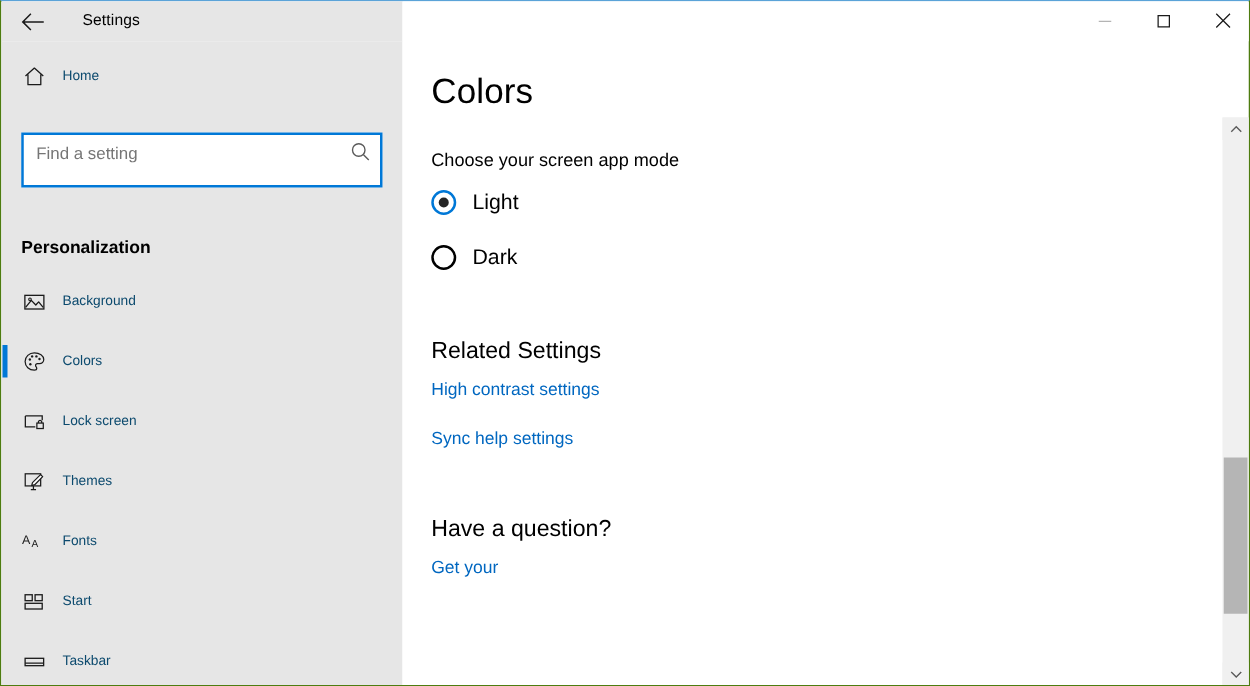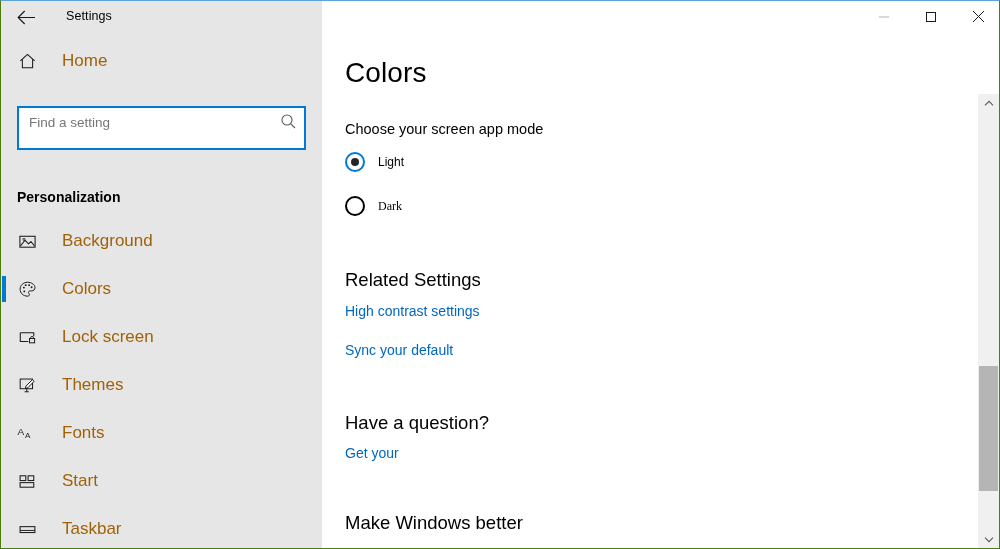--- a/index.html
+++ b/index.html
@@ -93,23 +93,23 @@
   .nav-icon {
     position: absolute;
     left: 15px;
     width: 22px; height: 22px;
     display: flex; align-items: center; justify-content: center;
     color: #000000;
   }
   .nav-icon svg { display: block; }
   .nav-label {
     position: absolute;
-    left: 61px;
-    font-size: 17px;
-    color: #a16207;
+    left: 49px;
+    font-size: 11px;
+    color: #0c4a6e;
     user-select: none;
   }
   .sel-bar {
     position: absolute;
     left: 1px;
     top: 7px;
     width: 4px;
     height: 26px;
     background: #0078d7;
   }
@@ -220,21 +220,21 @@
   .radio-ring.checked::after {
     content: "";
     position: absolute;
     left: 4px; top: 4px;
     width: 8px; height: 8px;
     border-radius: 50%;
     background: #252525;
   }
   .radio-text {
     margin-left: 13px;
-    font-size: 12px;
+    font-size: 17px;
     color: #000000;
     user-select: none;
   }
 
   
   #scrollbar {
     position: absolute;
     left: 977px; top: 93px;
     width: 21px;
     height: 454px;
@@ -416,36 +416,35 @@
 
     <div id="page-title">Colors</div>
 
     <div class="section-label" style="top:88px;">Choose your screen app mode</div>
 
     <div class="radio-row" style="top:117px;">
       <span class="radio-ring checked"></span>
       <span class="radio-text">Light</span>
     </div>
 
-    <div class="radio-row" style="top:161px;font-family:Liberation Serif, serif;">
+    <div class="radio-row" style="top:161px;">
       <span class="radio-ring"></span>
       <span class="radio-text">Dark</span>
     </div>
 
     <div class="section-head" style="top:236px;">Related Settings</div>
 
     <a class="link" style="top:270px;">High contrast settings</a>
 
-    <a class="link" style="top:309px;">Sync your default</a>
+    <a class="link" style="top:309px;">Sync help settings</a>
 
     <div class="section-head" style="top:379px;">Have a question?</div>
 
     <a class="link" style="top:412px;">Get your</a>
 
-    <div class="section-head" style="top:479px;">Make Windows better</div>
   </div>
 
   <div id="scrollbar">
     <div class="sb-arrow" id="sb-up">
       <span>
         <svg width="10" height="7" viewBox="0 0 10 7">
           <path d="M1 5.4 L5 1.4 L9 5.4" fill="none" stroke="#5a5a5a" stroke-width="1.1"></path>
         </svg>
       </span>
     </div>

